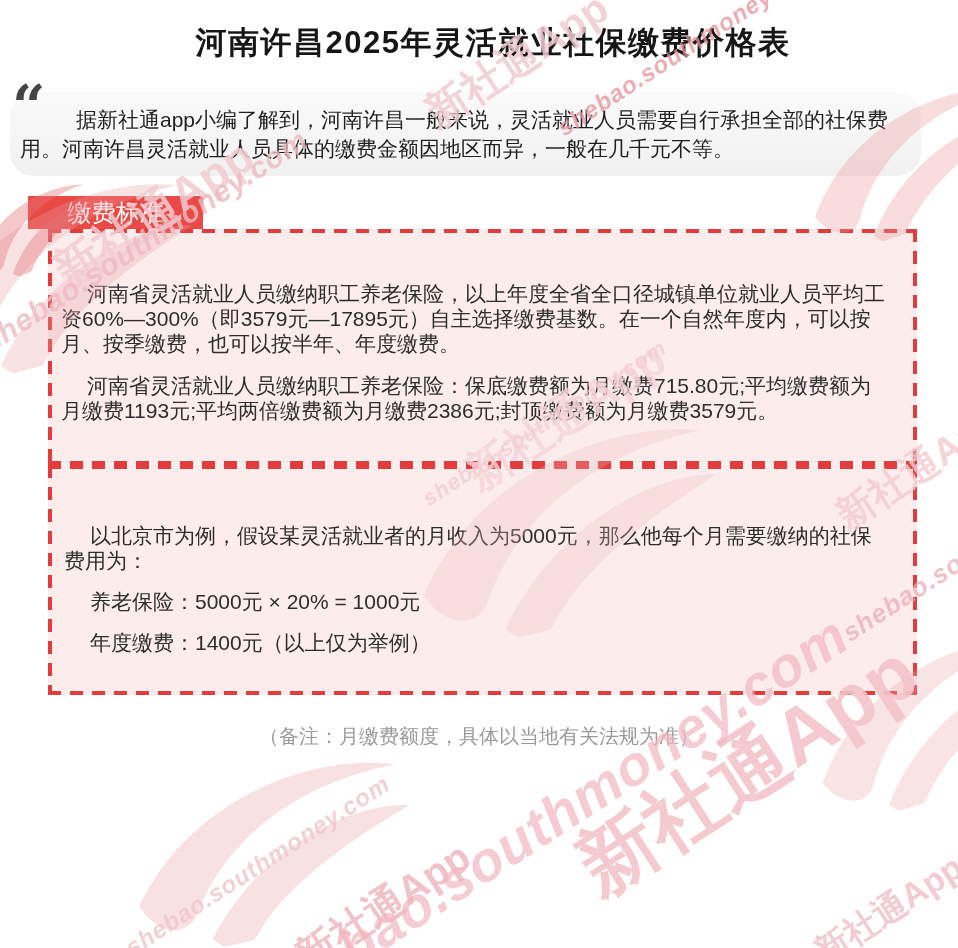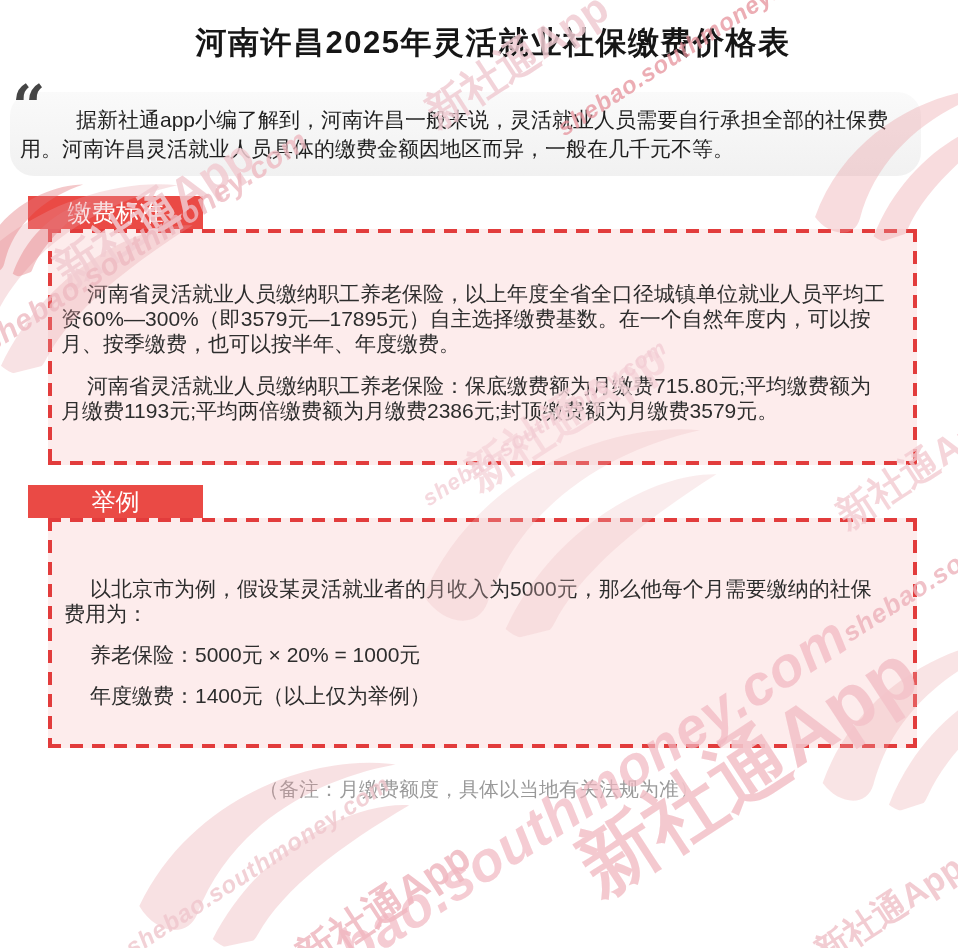--- a/index.html
+++ b/index.html
@@ -58,21 +58,20 @@
 
   <div>
     <div class="sec-header">缴费标准</div>
     <div class="dashed-box box-standard">
       <p>河南省灵活就业人员缴纳职工养老保险，以上年度全省全口径城镇单位就业人员平均工资60%—300%（即3579元—17895元）自主选择缴费基数。在一个自然年度内，可以按月、按季缴费，也可以按半年、年度缴费。</p>
       <p>河南省灵活就业人员缴纳职工养老保险：保底缴费额为月缴费715.80元;平均缴费额为月缴费1193元;平均两倍缴费额为月缴费2386元;封顶缴费额为月缴费3579元。</p>
     </div>
   </div>
 
   <div>
-    <div class="sec-header">举例</div>
     <div class="dashed-box box-example">
       <p>以北京市为例，假设某灵活就业者的月收入为5000元，那么他每个月需要缴纳的社保费用为：</p>
       <p>养老保险：5000元 × 20% = 1000元</p>
       <p>年度缴费：1400元（以上仅为举例）</p>
     </div>
   </div>
 
   <p class="footer">（备注：月缴费额度，具体以当地有关法规为准）</p>
 
   <div class="wm-layer">

